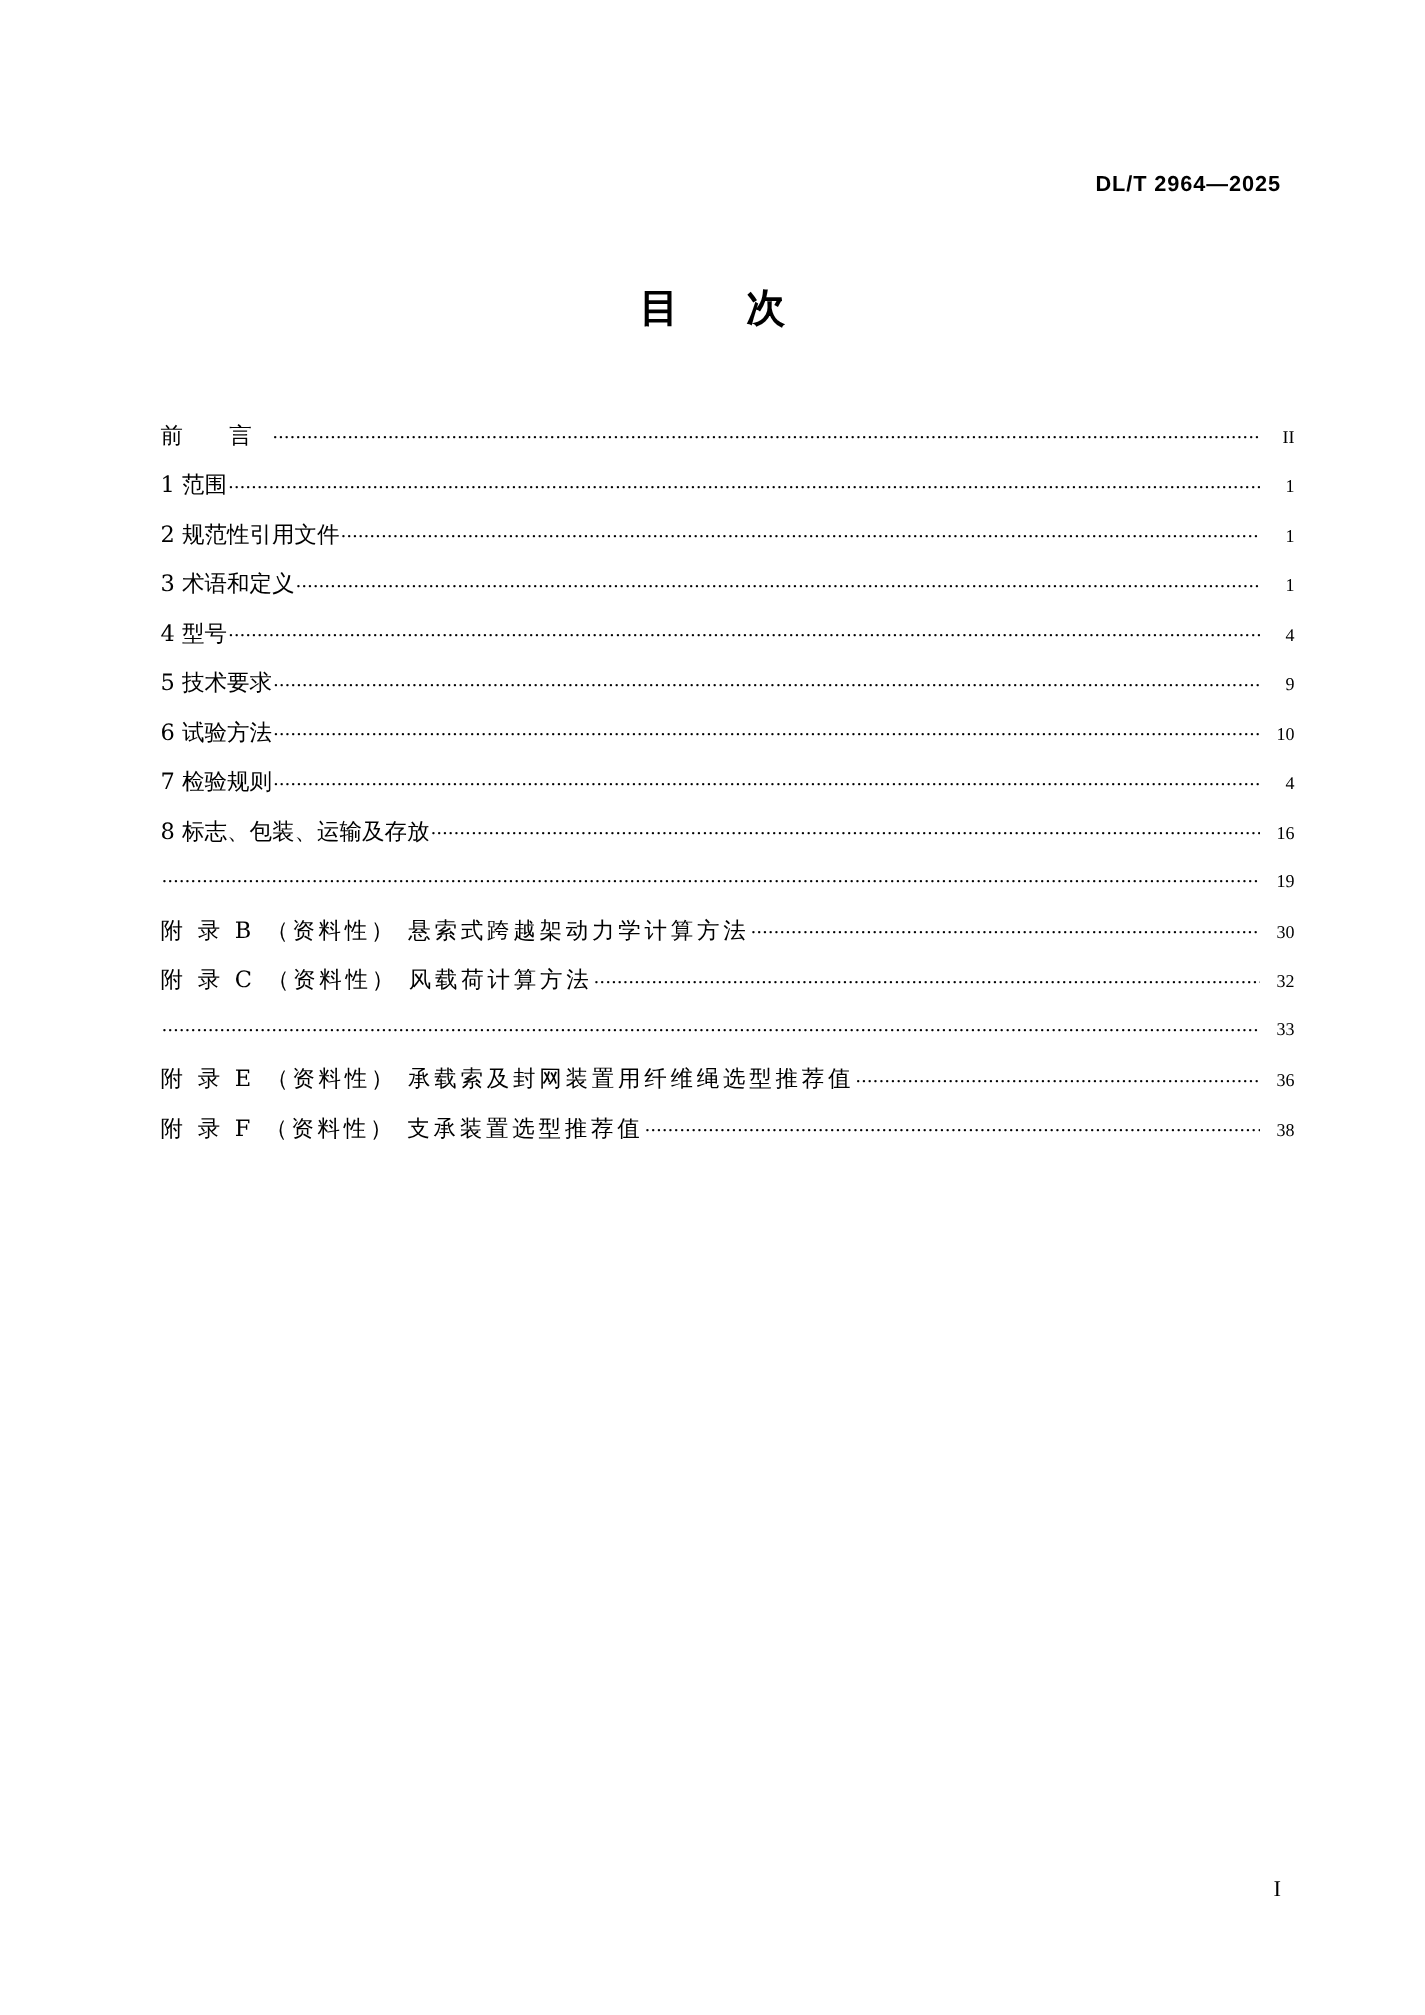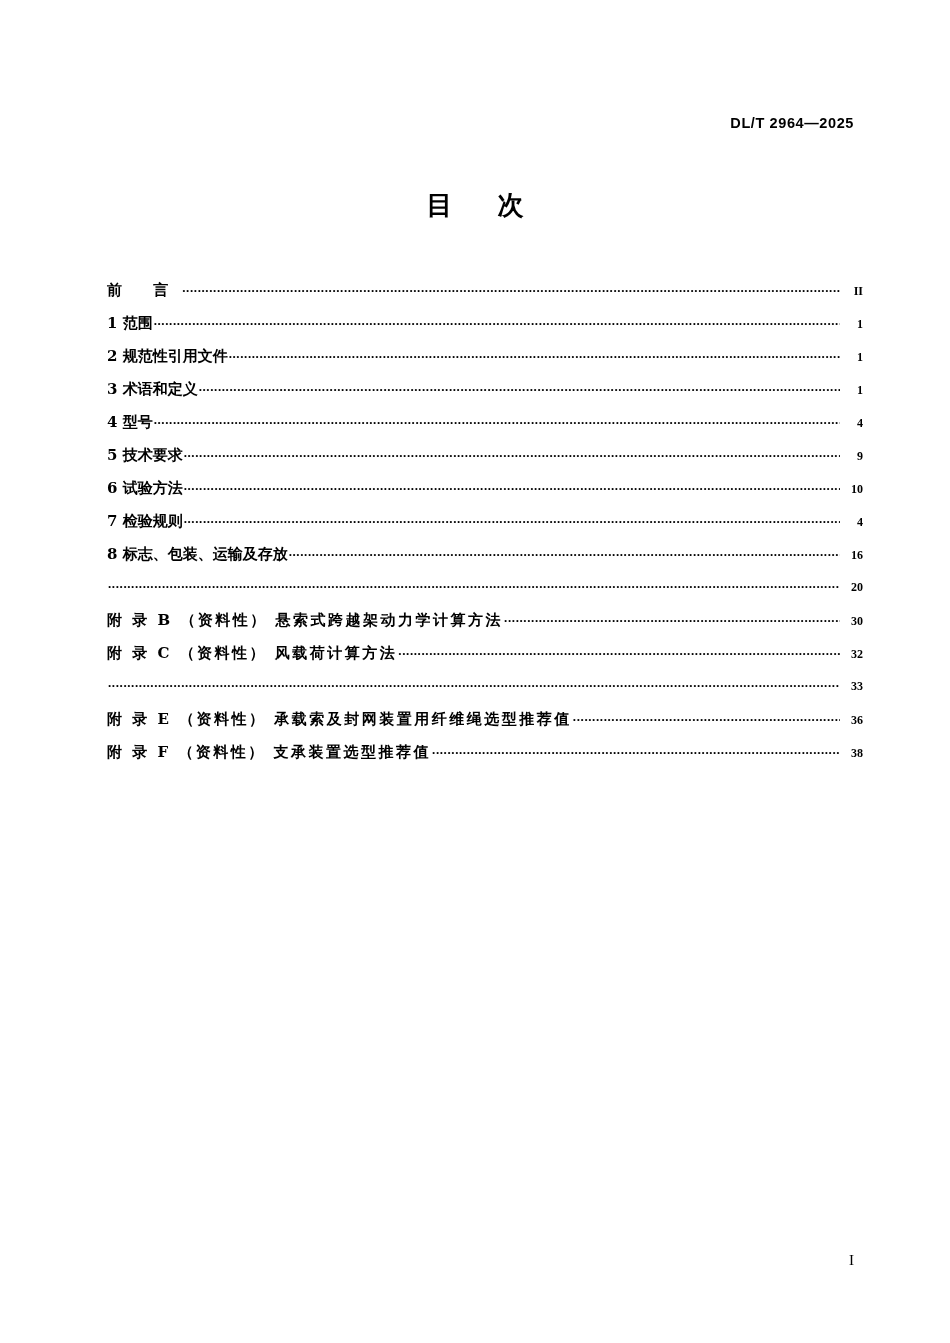--- a/index.html
+++ b/index.html
@@ -36,21 +36,20 @@
     font-weight: bold;
     font-size: 26px;
     letter-spacing: 18px;
     text-indent: 18px;
   }
   .toc {
     position: absolute;
     top: 283px;
     left: 107px;
     width: 756px;
-    font-weight: bold;
   }
   .toc-row {
     display: flex;
     align-items: baseline;
     font-size: 15.5px;
     line-height: 1.0;
     height: 33px;
     white-space: nowrap;
   }
   .toc-label {
@@ -136,21 +135,21 @@
         <span class="toc-dots">....................................................................................................................................................................................................................................................................</span>
         <span class="toc-page">4</span>
       </div>
       <div class="toc-row">
         <span class="toc-label">8  标志、包装、运输及存放</span>
         <span class="toc-dots">....................................................................................................................................................................................................................................................................</span>
         <span class="toc-page">16</span>
       </div>
       <div class="toc-row">
         <span class="toc-dots">....................................................................................................................................................................................................................................................................</span>
-        <span class="toc-page">20</span>
+        <span class="toc-page">19</span>
       </div>
       <div class="toc-row">
         <span class="toc-label sp-annex">附 录 B （资料性） 悬索式跨越架动力学计算方法</span>
         <span class="toc-dots">....................................................................................................................................................................................................................................................................</span>
         <span class="toc-page">30</span>
       </div>
       <div class="toc-row">
         <span class="toc-label sp-annex">附 录 C （资料性） 风载荷计算方法</span>
         <span class="toc-dots">....................................................................................................................................................................................................................................................................</span>
         <span class="toc-page">32</span>

